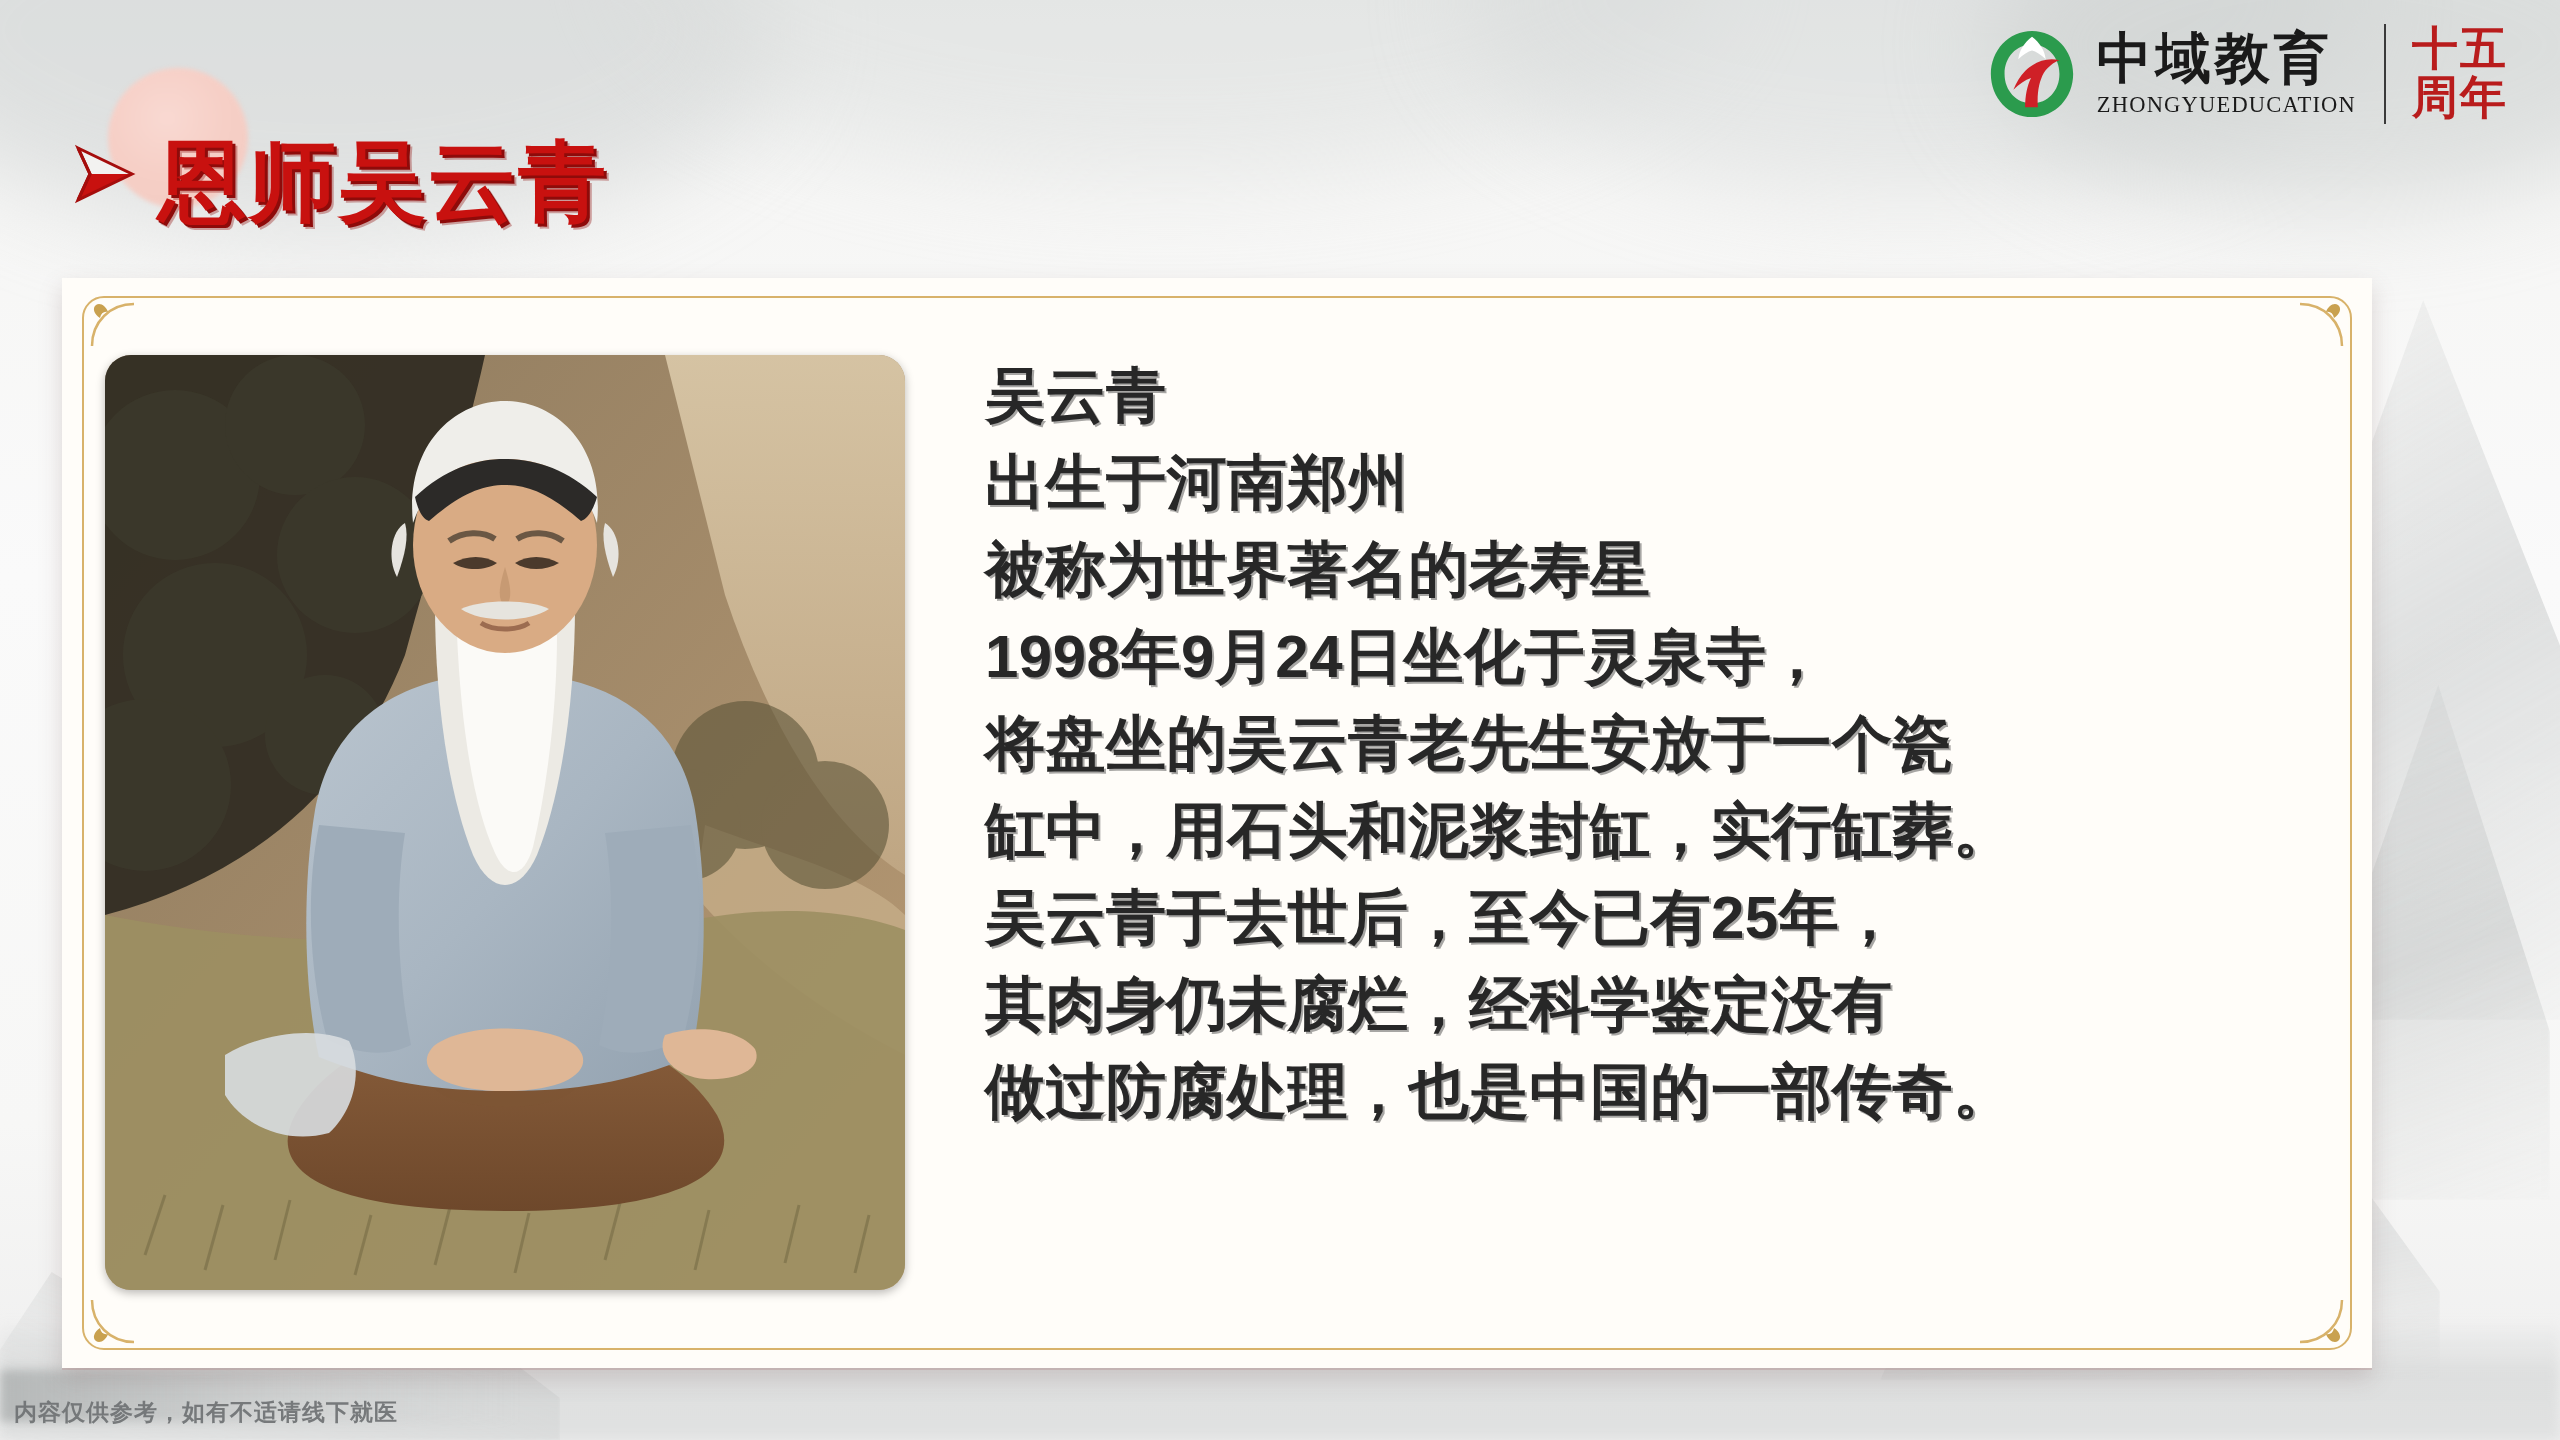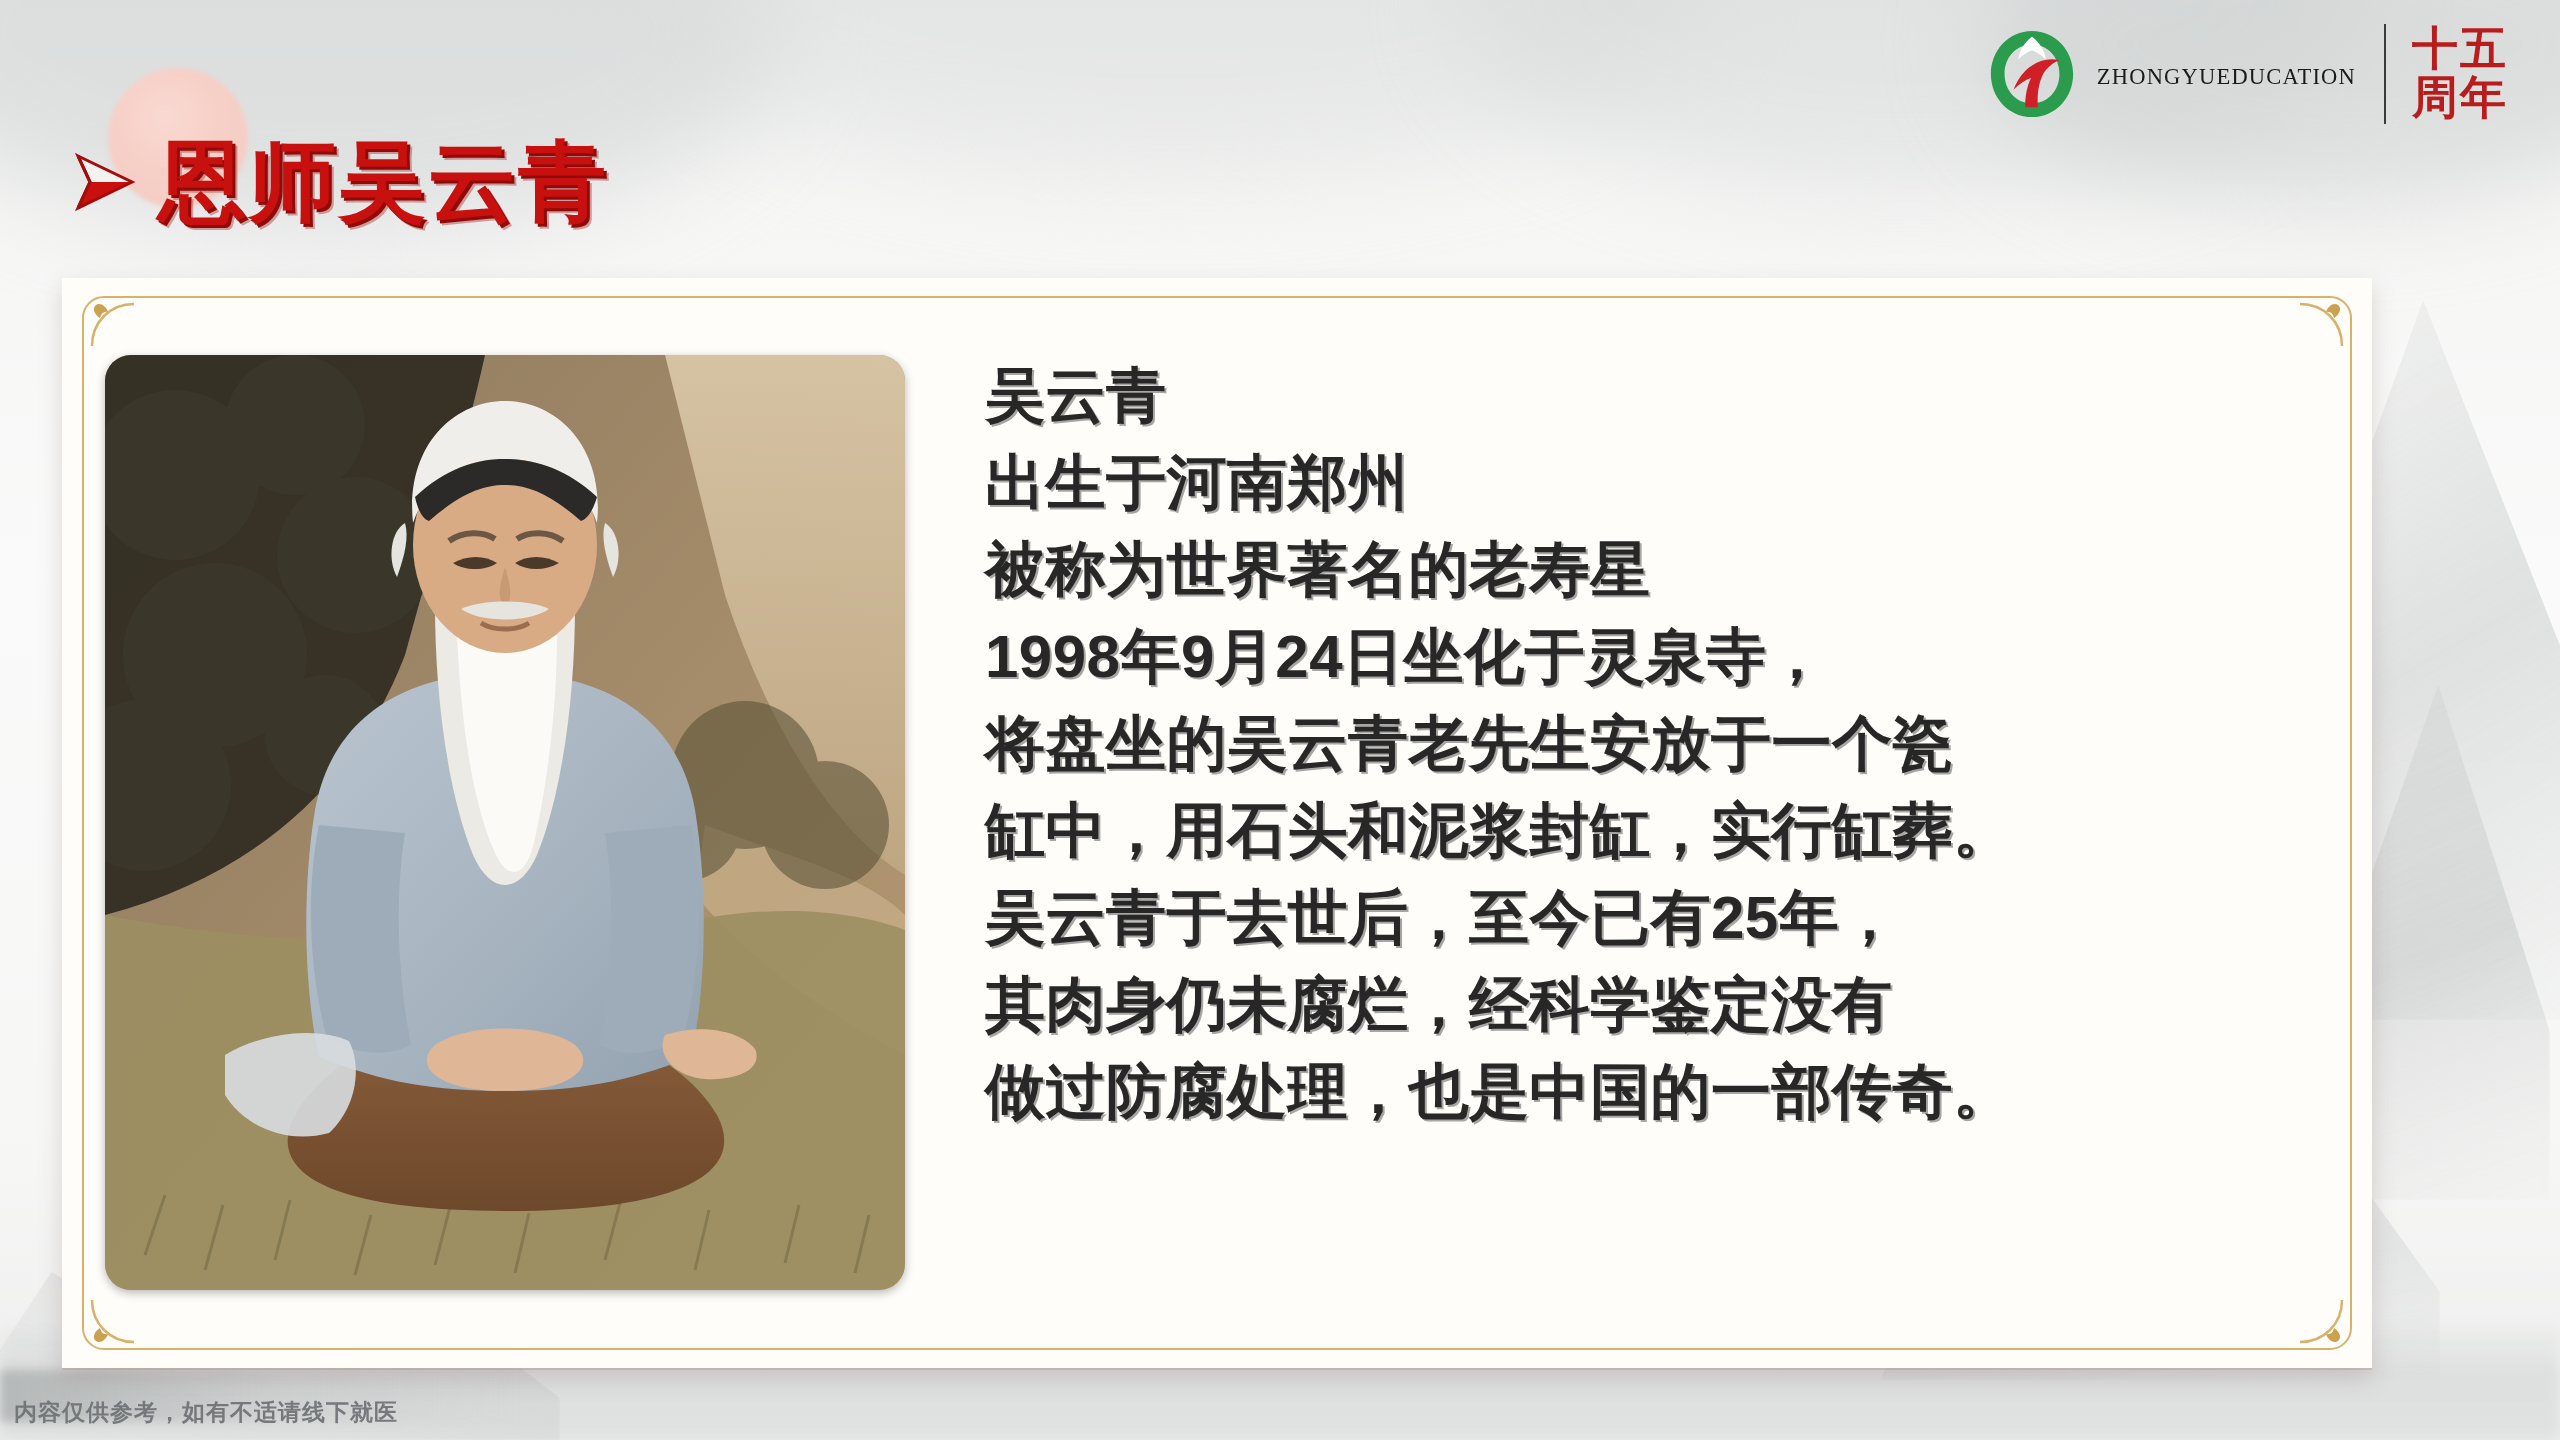--- a/index.html
+++ b/index.html
@@ -56,21 +56,21 @@
   .logo-div{width:2px;height:100px;background:#3a3a3a;margin:0 26px 0 28px;}
   .anniv{display:flex;align-items:center;gap:12px;}
   .anniv-num{width:150px;height:106px;}
   .anniv-cn{font-family:"Liberation Serif","DejaVu Serif",serif;font-weight:700;
             font-size:46px;line-height:1.06;color:#b91c1c;letter-spacing:2px;}
 
   
   .pink-dot{position:absolute;left:108px;top:68px;width:140px;height:140px;border-radius:50%;
             background:radial-gradient(circle at 42% 36%,#f9d9d2 0%,#f6cfc6 48%,#f4cdc4 72%,rgba(244,205,196,.55) 100%);
             filter:blur(2px);}
-  .title-row{position:absolute;left:70px;top:138px;display:flex;align-items:center;}
+  .title-row{position:absolute;left:70px;top:138px;display:flex;}
   .arrow-ico{width:72px;height:72px;margin-right:16px;flex:0 0 auto;}
   .title-text{font-family:"Liberation Sans","DejaVu Sans",sans-serif;font-weight:700;
               font-size:88px;line-height:1;color:#c8110f;letter-spacing:2px;
               text-shadow:3px 3px 0 #8e0b0a, 5px 5px 0 rgba(142,11,10,.35);}
 
   
   .card{position:absolute;left:62px;top:278px;width:2310px;height:1090px;
         background:#fffdf9;
         box-shadow:0 10px 22px rgba(120,90,90,.22), 0 2px 0 rgba(190,150,150,.35);}
   .card-inner{position:absolute;left:20px;top:18px;right:20px;bottom:18px;
@@ -123,20 +123,21 @@
     <svg viewBox="0 0 100 100" xmlns="http://www.w3.org/2000/svg">
       <path d="M50 6 C26 6 8 26 8 50 C8 74 26 94 50 94 C74 94 92 74 92 50 C92 26 74 6 50 6 Z
                M50 20 C66 20 78 33 78 50 C78 67 66 80 50 80 C34 80 22 67 22 50 C22 33 34 20 50 20 Z" fill="#2b9b4d"></path>
       <path d="M50 12 C42 18 37 26 36 35 C41 30 46 27 50 26 C54 27 59 30 64 35 C63 26 58 18 50 12 Z" fill="#ffffff"></path>
       <path d="M78 36 C66 33 53 37 43 47 C38 52 34 59 31 66 C37 60 43 56 49 54
                C45 62 43 72 43 84 C48 84 52 84 56 84 C55 70 57 58 62 49 C66 43 72 38 78 36 Z" fill="#cf2027"></path>
     </svg>
   </span>
 
   <span class="logo-zh-block">
+    <span class="logo-cn">中域教育</span>
     <span class="logo-en">ZHONGYUEDUCATION</span>
   </span>
 
   <span class="logo-div"></span>
 
   <span class="anniv">
     <span class="anniv-cn">
       <span>十五</span><br>
       <span>周年</span>
     </span>

